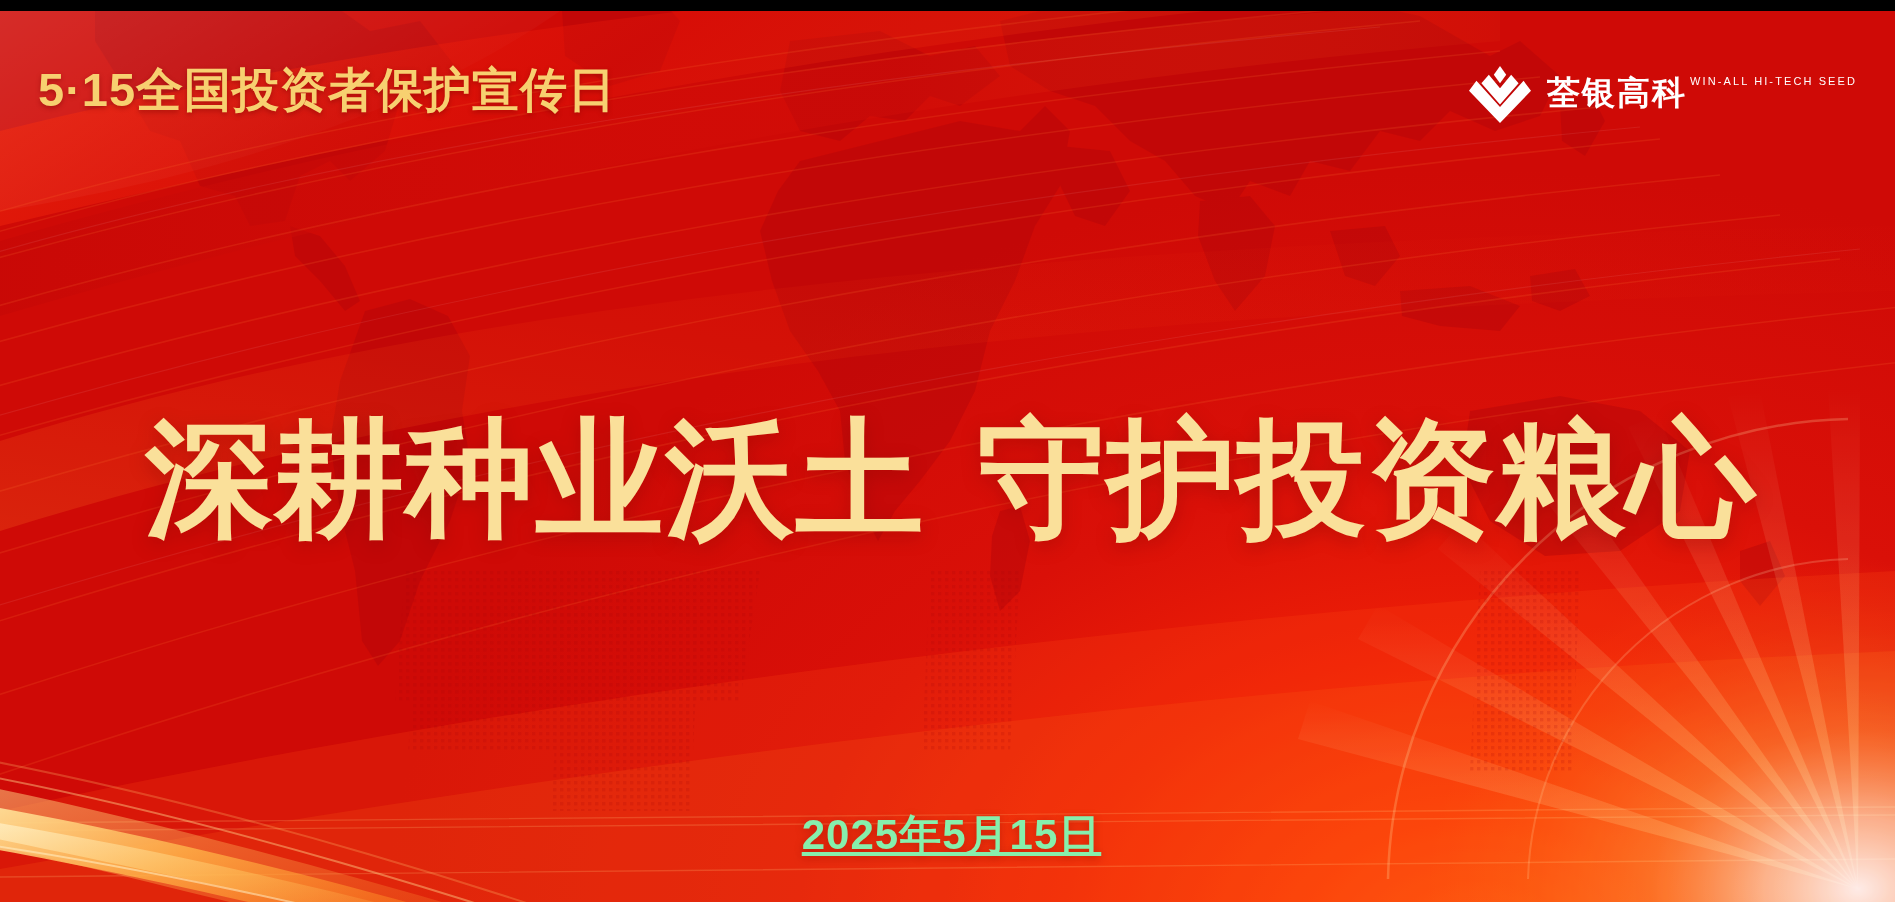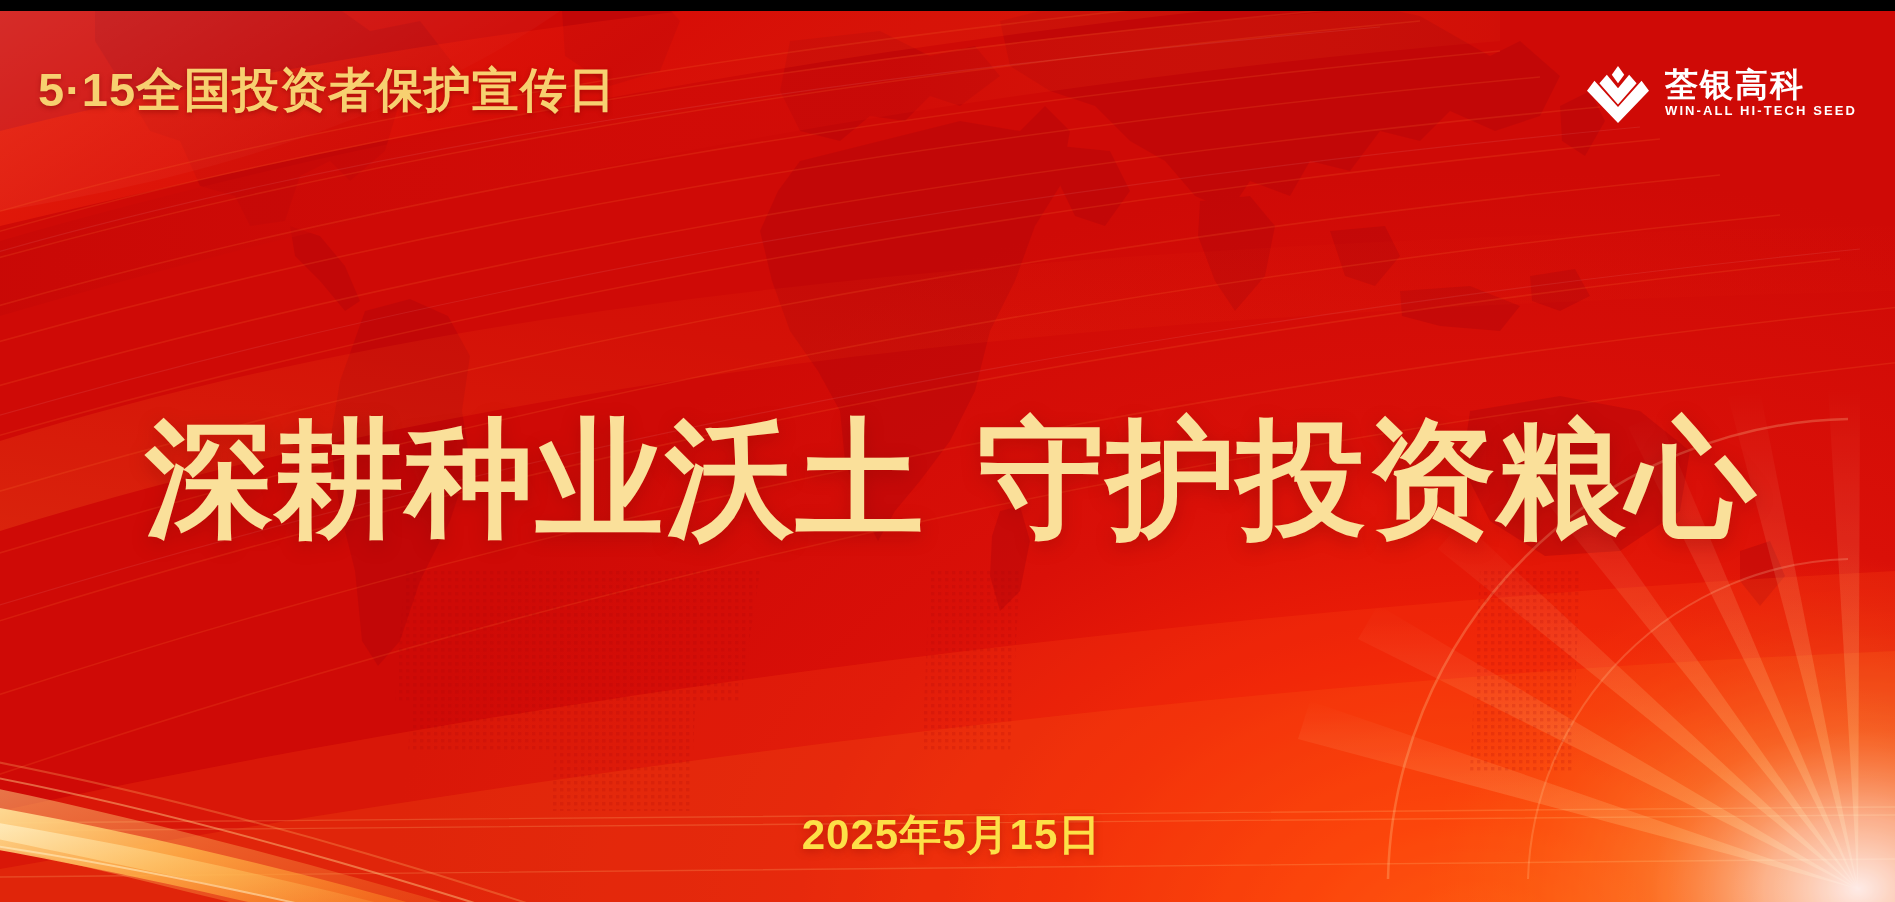--- a/index.html
+++ b/index.html
@@ -82,35 +82,35 @@
     gap: 16px;
     height: 66px;
   }
   .logo-mark {
     width: 62px;
     height: 62px;
     display: block;
   }
   .logo-text {
     display: flex;
-    flex-direction: column;
+    flex-direction: row;
     justify-content: center;
     gap: 3px;
   }
   .logo-cn {
     font-size: 33px;
     font-weight: 700;
     color: #FFFFFF;
     letter-spacing: 2px;
     line-height: 1;
     white-space: nowrap;
   }
   .logo-en {
-    font-size: 13px;
-    font-weight: 700;
+    font-size: 11px;
+    font-weight: 400;
     color: #FFFFFF;
     letter-spacing: 2.1px;
     line-height: 1;
     white-space: nowrap;
   }
 
   .main-title {
     position: absolute;
     left: 8px;
     right: 0;
@@ -127,24 +127,25 @@
   .main-title .gap { display: inline-block; width: 52px; }
 
   .date {
     position: absolute;
     left: 8px;
     right: 0;
     top: 803px;
     text-align: center;
     font-size: 42px;
     font-weight: 700;
-    color: #fde047;
+    color: #86efac;
     letter-spacing: 1px;
     line-height: 1;
     text-shadow: 0 2px 8px rgba(120,5,0,0.35);
+    text-decoration: underline;
   }
 </style>
 </head>
 <body>
 
 <div id="banner">
 
   <div class="layer bg-base"></div>
 
   <svg class="layer bg-map" viewBox="0 0 1895 902" preserveAspectRatio="none" aria-hidden="true">

